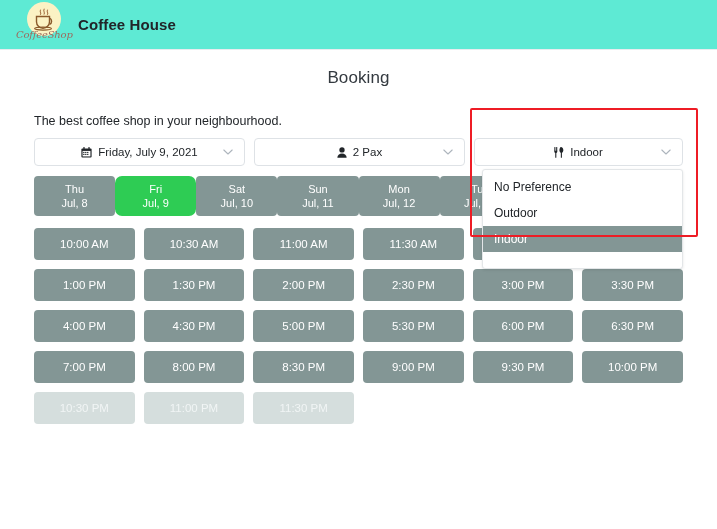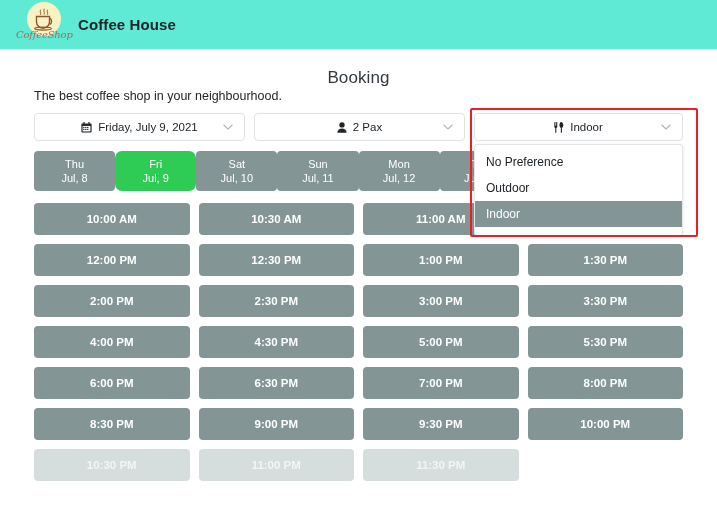--- a/index.html
+++ b/index.html
@@ -79,21 +79,21 @@
     text-align: center;
     font-size: 17px;
     font-weight: normal;
     color: #343a40;
     margin: 18px 0 0 0;
     letter-spacing: 0.1px;
   }
   .tagline {
     font-size: 12.5px;
     color: #212529;
-    margin: 1px 0 0 0;
+    margin: 26px 0 0 0;
   }
 
   
   .selector-row {
     display: flex;
     gap: 9px;
     margin-top: 10px;
   }
   .selector {
     flex: 1 1 0;
@@ -130,27 +130,27 @@
   
   .dropdown-wrap {
     position: relative;
     flex: 1 1 0;
     display: flex;
   }
   .dropdown-wrap .selector { width: 100%; }
   .dropdown-menu {
     position: absolute;
     top: 31px;
-    left: 0;
+    left: 8px;
     right: 0;
     background: #fff;
     border: 1px solid #e3e6e8;
     border-radius: 3px;
     box-shadow: 0 1px 3px rgba(0,0,0,0.10);
-    padding: 4px 0 8px 0;
+    padding: 4px 0 16px 0;
     z-index: 20;
   }
   .dropdown-item {
     height: 26px;
     display: flex;
     align-items: center;
     padding: 0 11px;
     font-size: 12px;
     color: #212529;
     box-sizing: border-box;
@@ -195,24 +195,23 @@
 
   
   .slot-heading {
     text-align: center;
     font-size: 12.5px;
     color: #212529;
     margin: 14px 0 0 0;
   }
   .slot-grid {
     display: grid;
-    grid-template-columns: repeat(4, 1fr);
+    grid-template-columns: repeat(6, 1fr);
     gap: 9px 9px;
     margin-top: 12px;
-    font-weight: bold;
   }
   .slot {
     height: 32px;
     border-radius: 4px;
     background: #839695;
     color: #ffffff;
     display: flex;
     align-items: center;
     justify-content: center;
     font-size: 11.5px;

